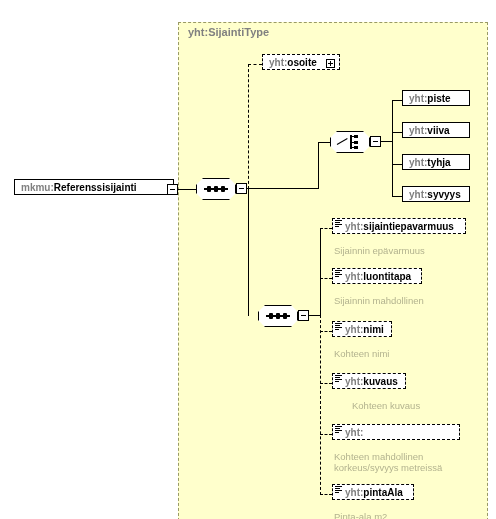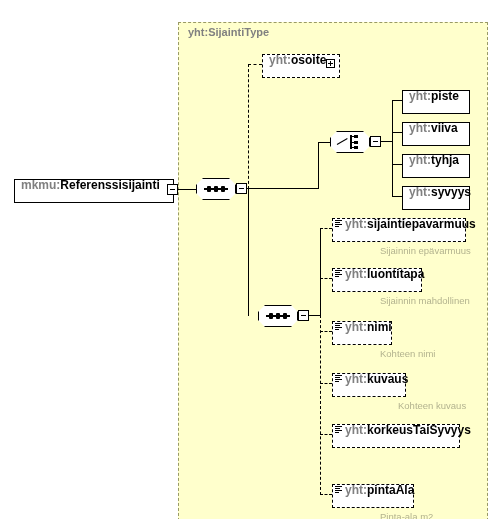--- a/index.html
+++ b/index.html
@@ -59,25 +59,26 @@
     position: absolute;
     width: 0;
     border-left: 1px dashed #000000;
   }
 
   
   .node {
     position: absolute;
     box-sizing: border-box;
     background: #ffffff;
-    height: 24px;
+    height: 16px;
     display: flex;
+    align-items: center;
     padding: 0 6px;
     white-space: nowrap;
-    font-size: 12px;
+    font-size: 10px;
     line-height: 11px;
   }
   .node::after {
     
     content: "";
     position: absolute;
     left: 3px;
     top: 100%;
     width: 100%;
     height: 3px;
@@ -214,21 +215,20 @@
     background: #000000;
   }
 
   
   .annot {
     position: absolute;
     font-size: 9.5px;
     line-height: 11px;
     color: #b3b38f;
     white-space: pre-line;
-    margin-left: 46px;
   }
 </style>
 </head>
 <body>
 
 <div id="canvas">
 
   <div class="type-box"></div>
   <div class="type-label">yht:SijaintiType</div>
 
@@ -398,22 +398,23 @@
 
   <div class="node dashed has-glyph" style="left:332px; top:408px; width:128px;">
     <span class="shadow-r"></span>
     <span class="type-glyph">
         <i></i>
         <i></i>
         <i></i>
         <i></i>
       </span>
     <span class="ns">yht:</span>
-      <span class="nm">korkeusTaiSyvyys</span>
-  </div>
+  </div>
+  <div class="annot" style="left:334px; top:435px;">Kohteen mahdollinen
+korkeus/syvyys metreissä</div>
 
   <div class="node dashed has-glyph" style="left:332px; top:468px; width:82px;">
     <span class="shadow-r"></span>
     <span class="type-glyph">
         <i></i>
         <i></i>
         <i></i>
         <i></i>
       </span>
     <span class="ns">yht:</span>

